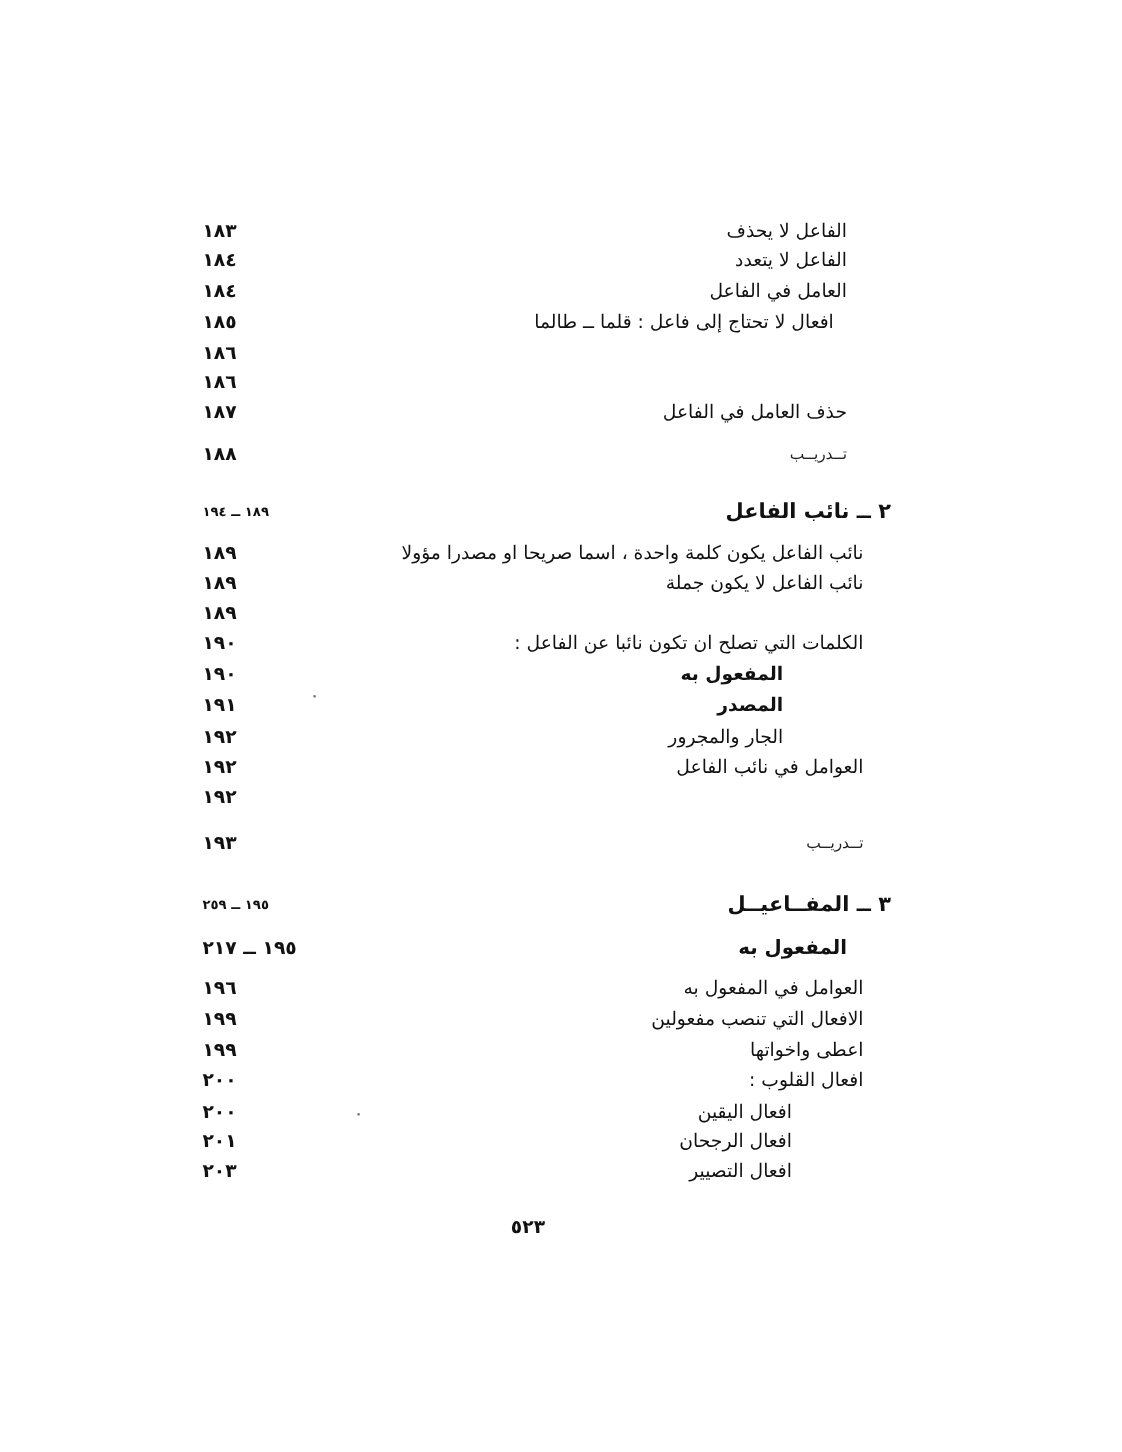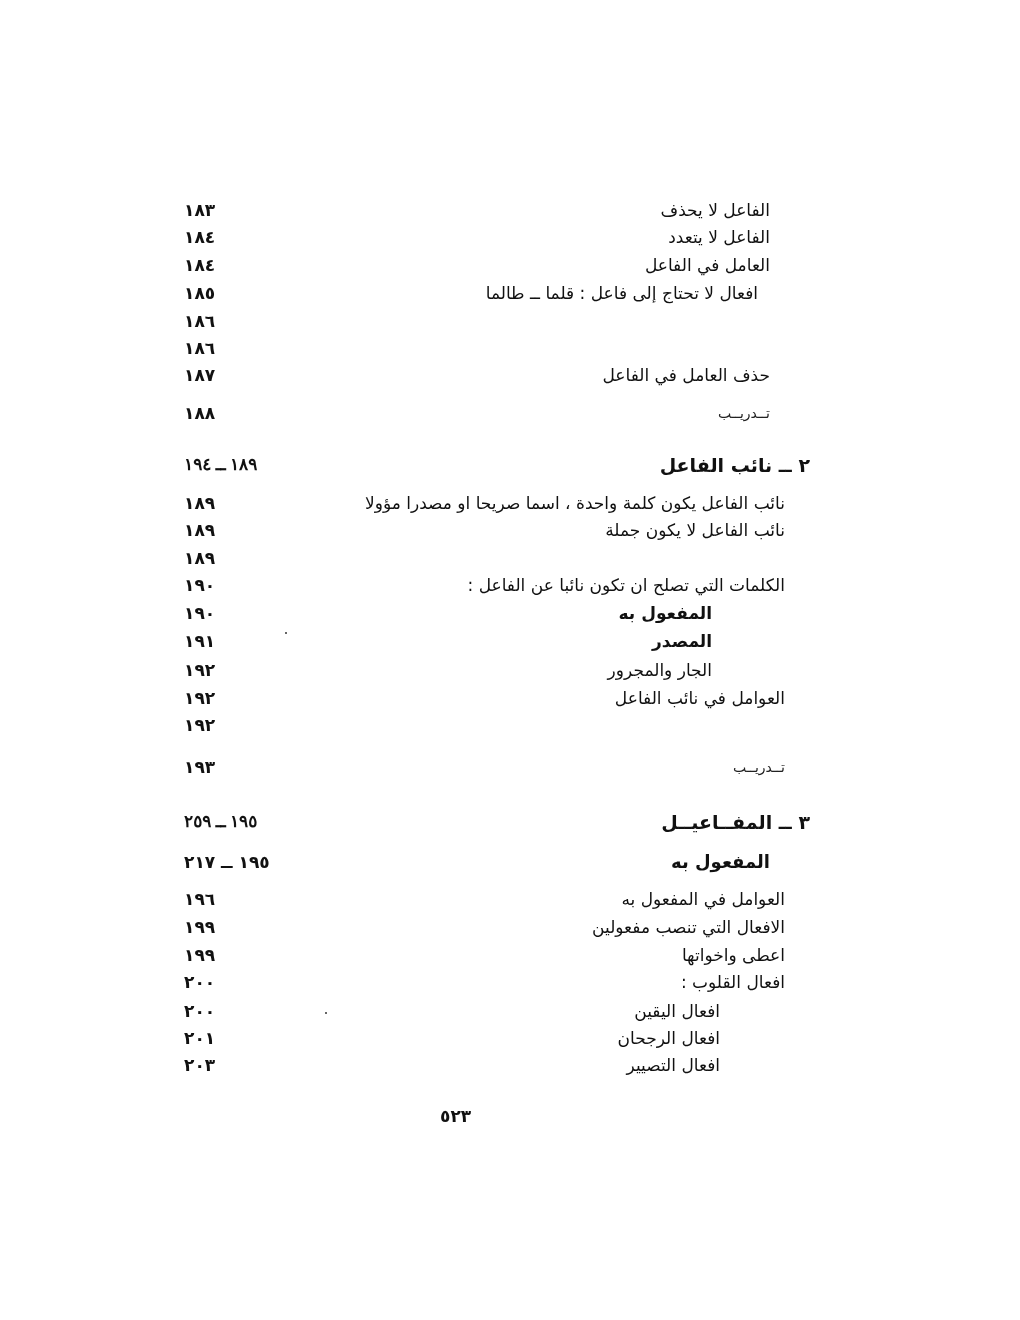--- a/index.html
+++ b/index.html
@@ -10,27 +10,27 @@
   .row .title { position: absolute; right: 0; top: 0; direction: rtl; text-align: right;
                 white-space: nowrap; font-size: 17px; line-height: 26px; }
   .row .pg { position: absolute; left: 14px; top: 0; direction: rtl; white-space: nowrap;
              font-size: 17px; line-height: 26px; font-weight: bold; text-align: center; }
   .row.bold .title { font-weight: bold; }
   .row.drill .title { font-size: 14px; letter-spacing: 2px; color: #222; }
   .head { position: absolute; left: 170px; width: 640px; height: 30px; }
   .head .title { position: absolute; right: 0; top: 0; direction: rtl; font-weight: bold;
                  font-size: 19px; line-height: 28px; white-space: nowrap; text-align: right; }
   .head .pg { position: absolute; left: 14px; top: 0; direction: rtl; font-weight: bold;
-              font-size: 17px; line-height: 28px; white-space: nowrap; font-family: Liberation Serif, serif; }
+              font-size: 12px; line-height: 28px; white-space: nowrap; }
   .sub { position: absolute; left: 170px; width: 600px; height: 30px; }
   .sub .title { position: absolute; right: 0; top: 0; direction: rtl; font-weight: bold;
                 font-size: 18px; line-height: 28px; white-space: nowrap; }
   .sub .pg { position: absolute; left: 14px; top: 0; direction: rtl; font-weight: bold;
              font-size: 17px; line-height: 28px; white-space: nowrap; }
-  .folio { position: absolute; left: 440px; top: 1106px; width: 80px; text-align: left;
+  .folio { position: absolute; left: 440px; top: 1106px; width: 80px; text-align: center;
            font-weight: bold; font-size: 17px; direction: rtl; }
   .speck { position: absolute; width: 2px; height: 2px; background: #666; }
 </style>
 </head>
 <body>
 
 <div class="page">
 
   <div class="row" style="top:197px">
     <span class="title">الفاعل لا يحذف</span>

